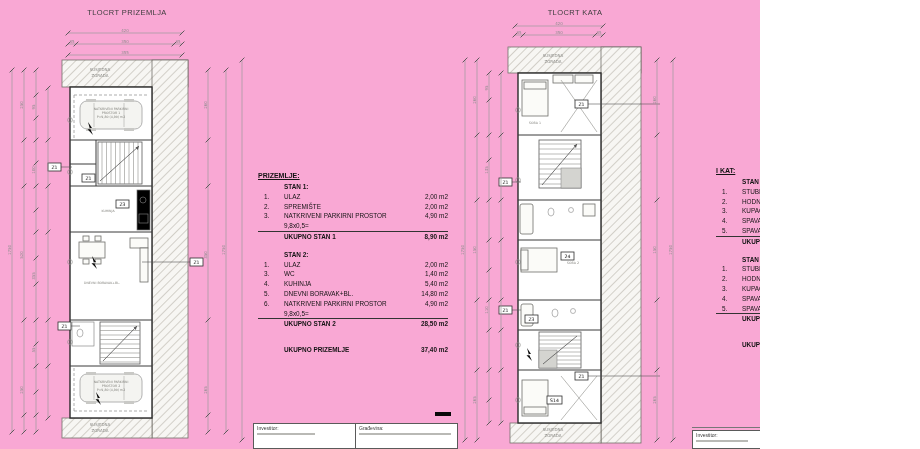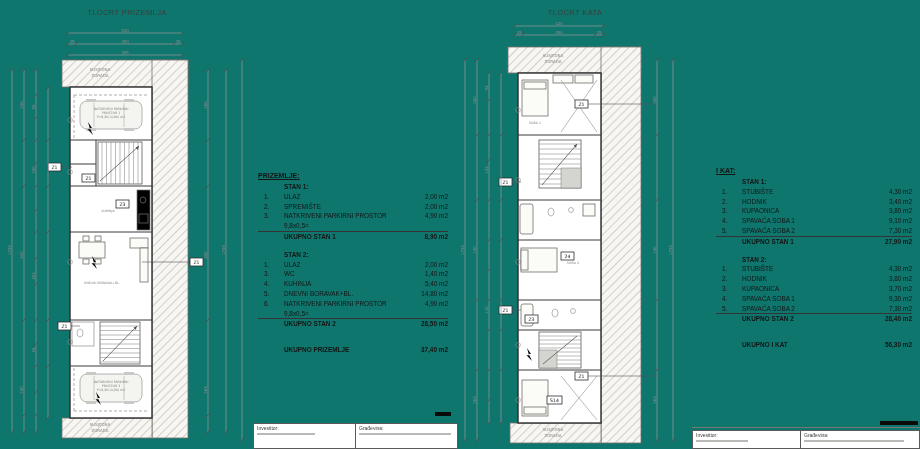--- a/index.html
+++ b/index.html
@@ -1,16 +1,16 @@
 <!DOCTYPE html>
 <html><head>
 <meta charset="utf-8">
 <style>
   html,body{margin:0;padding:0;background:#fff;}
-  .stage{position:relative;width:920px;height:449px;background:#0f766e;overflow:hidden;
+  .stage{position:relative;width:760px;height:449px;background:#f9a8d4;overflow:hidden;
          font-family:"Liberation Sans",sans-serif;color:#111;}
   .plan-svg{position:absolute;top:0;}
   
   .dim{stroke:#9b9b9b;stroke-width:0.7;}
   .tick{stroke:#4f4f4f;stroke-width:0.9;}
   .dimlab{font-family:"DejaVu Sans",sans-serif;font-size:4px;fill:#8d8d8d;}
   .ptitle{font-family:"Liberation Sans",sans-serif;font-size:7.5px;fill:#3c3c3c;text-anchor:middle;letter-spacing:0.4px;}
   .t4{font-family:"DejaVu Sans",sans-serif;font-size:4px;fill:#8a8a86;text-anchor:middle;}
   .t3{font-family:"DejaVu Sans",sans-serif;font-size:3.2px;fill:#84847e;text-anchor:middle;}
   .hatch{stroke:#73706a;stroke-width:0.8;}

